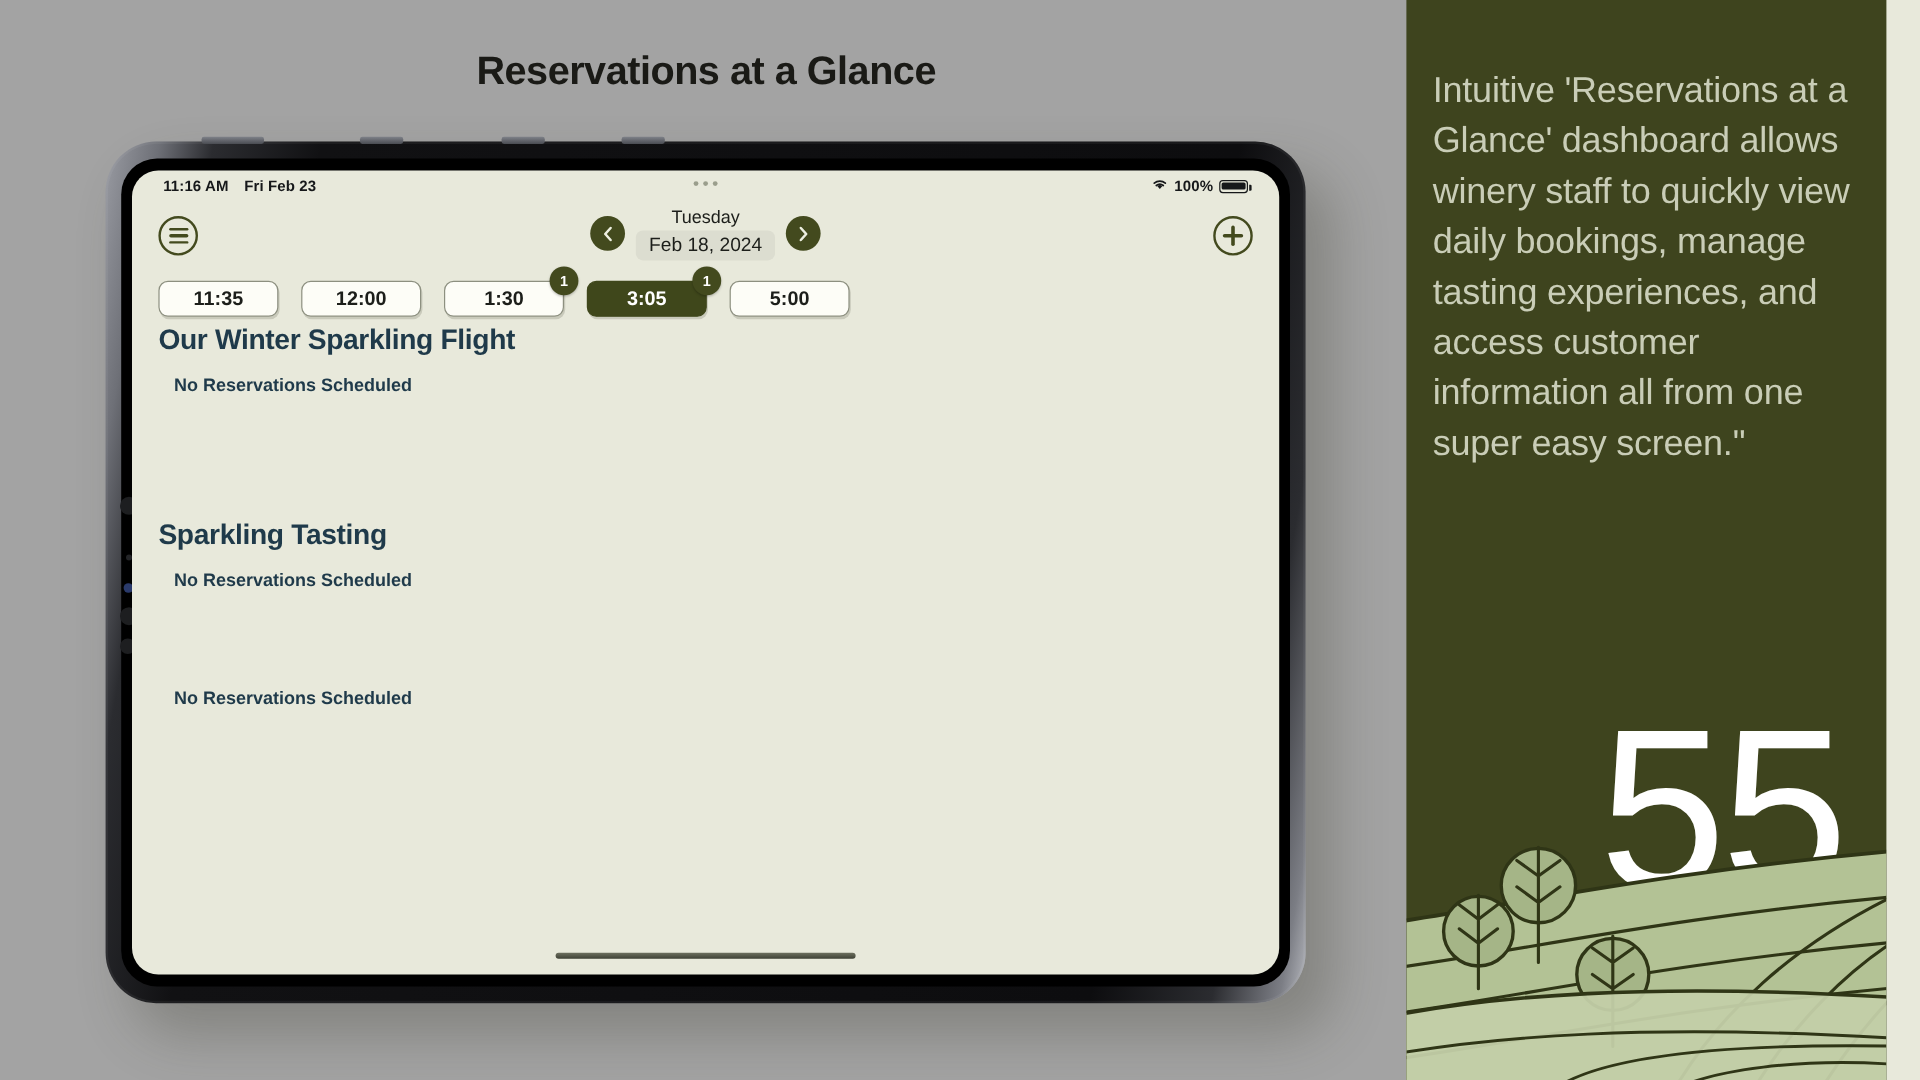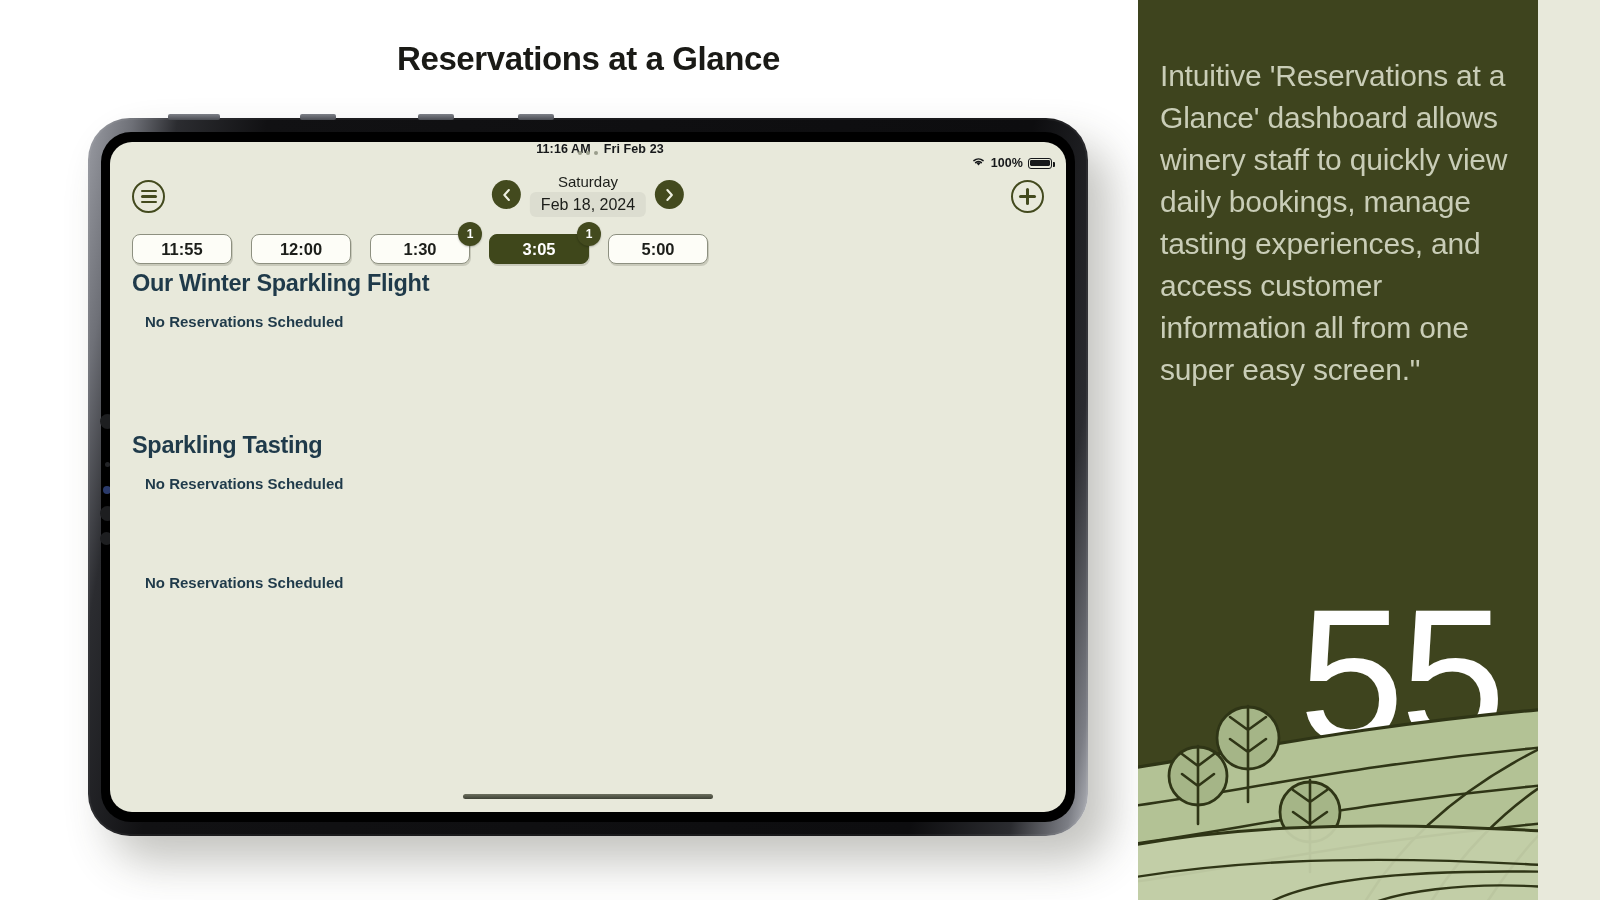--- a/index.html
+++ b/index.html
@@ -7,21 +7,21 @@
     width: 1600px; height: 900px;
     font-family: "Liberation Sans", sans-serif;
     overflow: hidden;
   }
   body { background: #E8E9DB; position: relative; }
 
   
   #stage {
     position: absolute; left: 0; top: 0;
     width: 1177px; height: 900px;
-    background: #ffffff;
+    background: #a3a3a3;
     overflow: hidden;
   }
   #page-title {
     position: absolute; top: 40px; left: 0; width: 1177px;
     text-align: center;
     font-size: 33px; font-weight: 700; letter-spacing: -0.4px;
     color: #1A1A16;
   }
 
   
@@ -65,23 +65,23 @@
     background: linear-gradient(180deg,#7e8188,#4a4c52);
     border-radius: 2px;
   }
   .edge-btn.e1 { left: 80px;  width: 52px; }
   .edge-btn.e2 { left: 212px; width: 36px; }
   .edge-btn.e3 { left: 330px; width: 36px; }
   .edge-btn.e4 { left: 430px; width: 36px; }
 
   
   #status-bar {
-    position: absolute; left: 12px; top: 0; width: 100%; height: 26px;
+    position: absolute; left: 0; top: 0; width: 100%; height: 26px;
     display: flex; align-items: center; padding: 0 26px;
-    font-size: 12.5px; font-weight: 600; color: #16181a; letter-spacing: 0.1px; flex-direction: column;
+    font-size: 12.5px; font-weight: 600; color: #16181a; letter-spacing: 0.1px;
   }
   #status-left { display: flex; gap: 13px; }
   #status-right { margin-left: auto; display: flex; align-items: center; gap: 5px; }
   #battery-shell {
     width: 24px; height: 11px; border: 1.4px solid #16181a;
     border-radius: 3px; position: relative; display: inline-block;
   }
   #battery-shell::after {
     content: ""; position: absolute; right: -4px; top: 3px;
     width: 2px; height: 5px; background: #16181a; border-radius: 0 1px 1px 0;
@@ -189,21 +189,21 @@
     width: 250px; height: 5px; border-radius: 3px;
     background: linear-gradient(180deg,#6d705f,#3e4135);
   }
 
   
   #divider {
     position: absolute; left: 1177px; top: 0; width: 23px; height: 900px;
     background: linear-gradient(90deg,#E3E4D7 0%, #C3C7B8 45%, #BBBFB0 100%);
   }
   #right-panel {
-    position: absolute; left: 1138px; top: 0;
+    position: absolute; left: 1172px; top: 0;
     width: 400px; height: 900px;
     background: #3E441E; overflow: hidden;
   }
   #quote {
     position: absolute; left: 22px; top: 55px; width: 356px;
     font-size: 30px; line-height: 42px; color: #C9CDB7; letter-spacing: -0.2px;
   }
   #big-number {
     position: absolute; right: 36px; top: 580px;
     font-size: 190px; line-height: 190px; font-weight: 400;
@@ -272,41 +272,41 @@
           <div id="date-nav">
             <div class="arrow-btn">
               <span>
                 <svg width="11" height="14" viewBox="0 0 11 14">
                   <path d="M8 2 L3.5 7 L8 12" stroke="#EDEFE0" stroke-width="2.1" fill="none" stroke-linecap="round" stroke-linejoin="round"></path>
                 </svg>
               </span>
             </div>
 
             <div id="date-stack">
-              <div id="day-name">Saturday</div>
+              <div id="day-name">Tuesday</div>
               <div id="date-value">Feb 18, 2024</div>
             </div>
 
             <div class="arrow-btn">
               <span>
                 <svg width="11" height="14" viewBox="0 0 11 14">
                   <path d="M3.5 2 L8 7 L3.5 12" stroke="#EDEFE0" stroke-width="2.1" fill="none" stroke-linecap="round" stroke-linejoin="round"></path>
                 </svg>
               </span>
             </div>
           </div>
 
           <div class="circ-btn" id="add-button">
             <span id="add-icon"></span>
           </div>
         </div>
 
         <div id="time-tabs">
             <div class="time-tab">
-              <span>11:55</span>
+              <span>11:35</span>
             </div>
             <div class="time-tab">
               <span>12:00</span>
             </div>
             <div class="time-tab">
               <span>1:30</span>
               <span class="tab-badge">1</span>
             </div>
             <div class="time-tab selected">
               <span>3:05</span>

